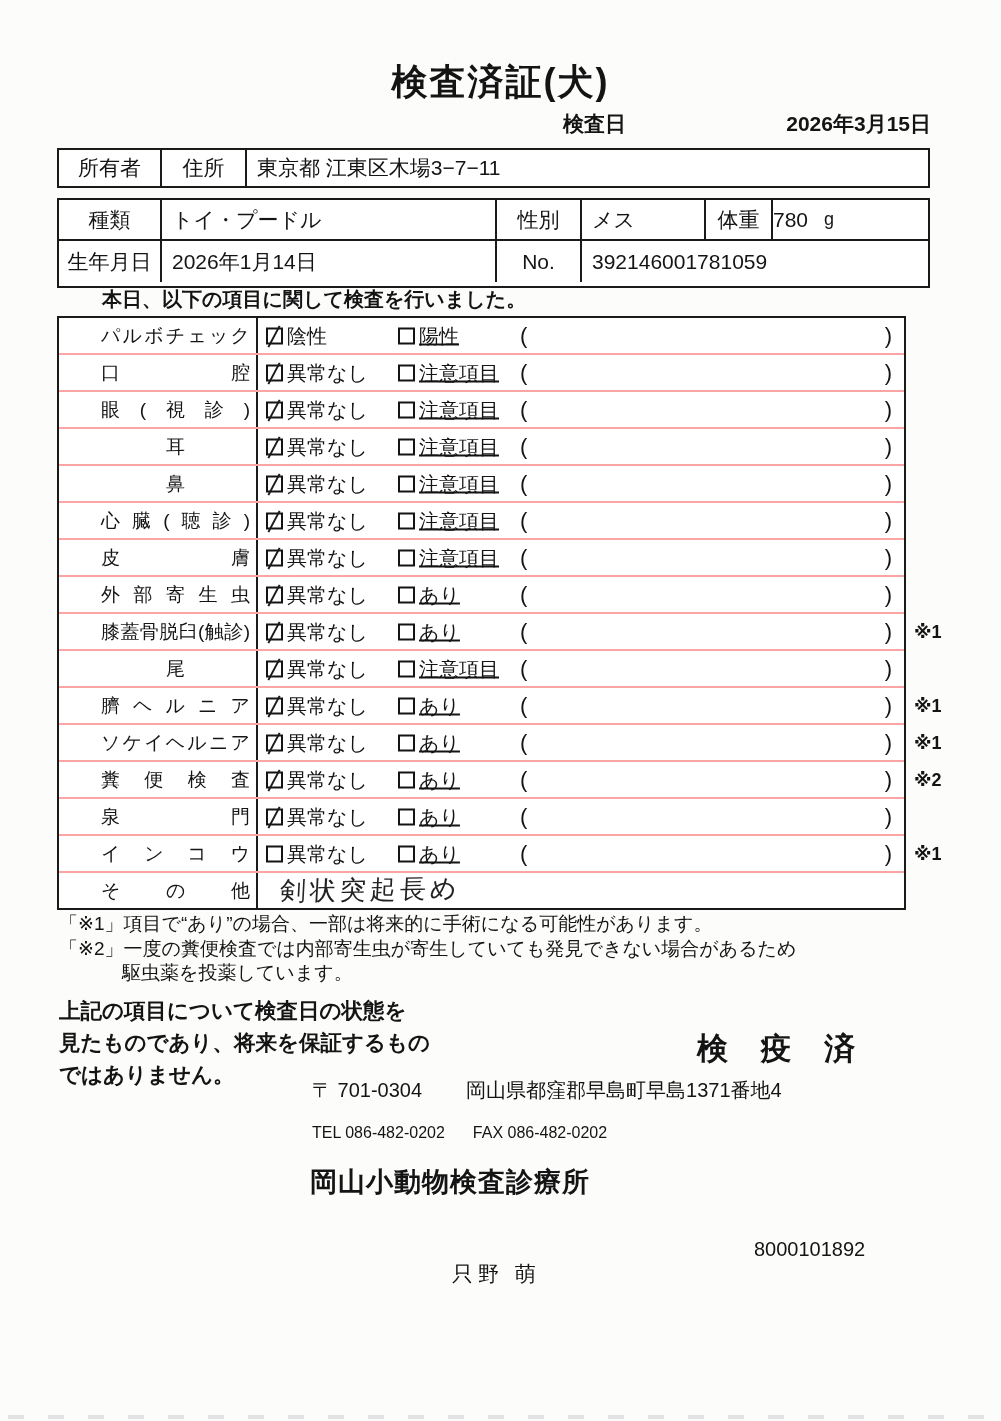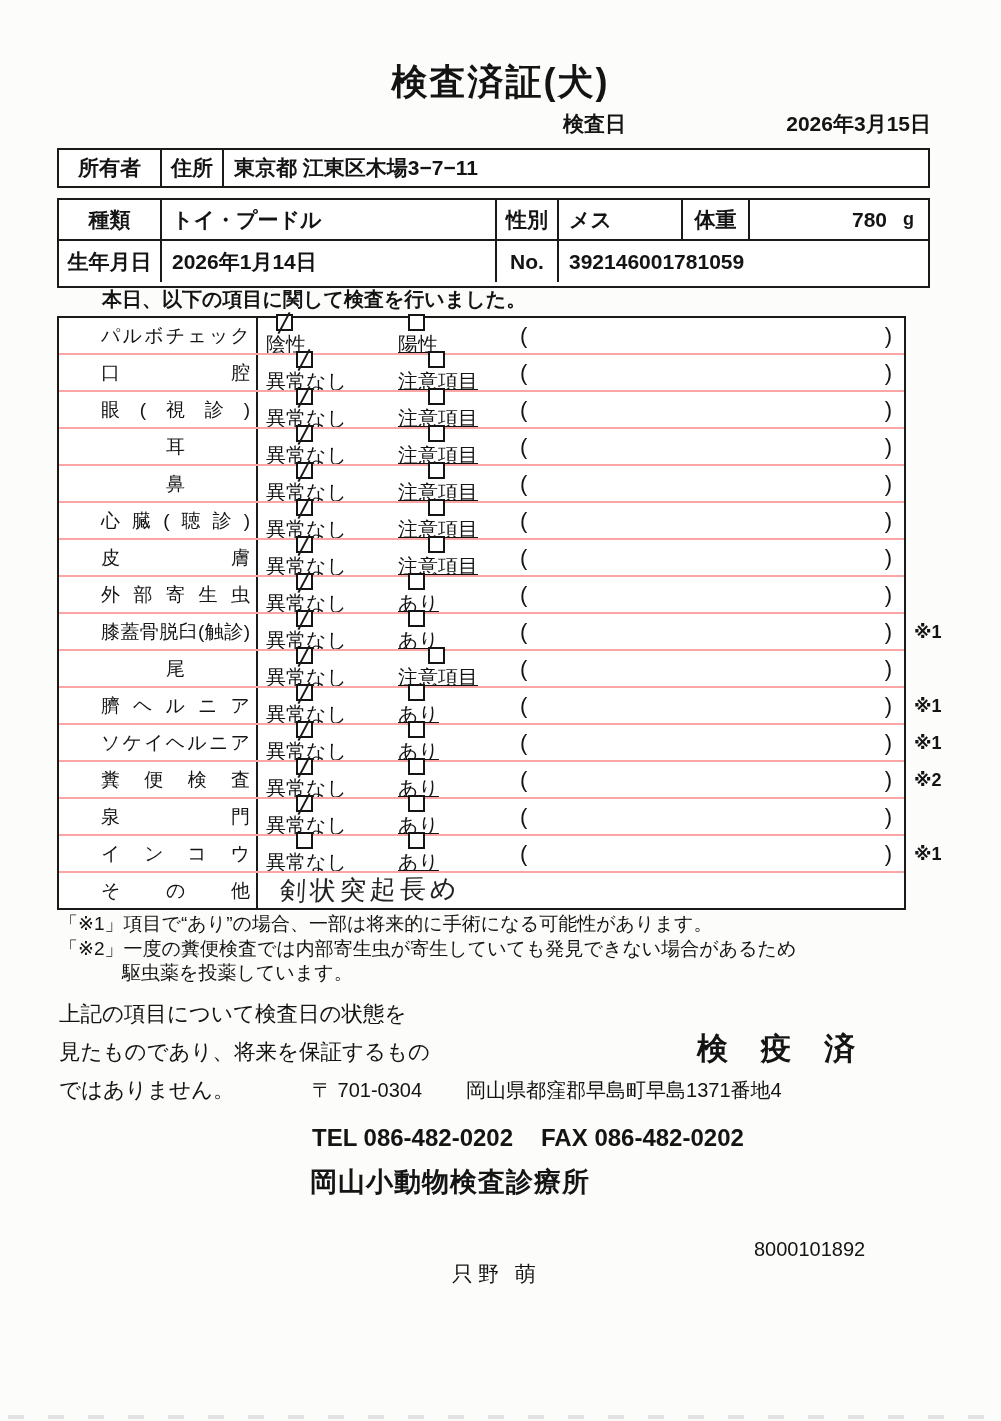--- a/index.html
+++ b/index.html
@@ -13,79 +13,79 @@
   
   .title { top:58px; left:0; width:100%; text-align:center;
            font-size:36px; font-weight:700; letter-spacing:2px; }
   .exam-row { top:110px; left:563px; width:368px; display:flex;
               justify-content:space-between; font-size:21px; font-weight:600; }
 
   
   .tbl { border:2px solid #1a1a1a; box-sizing:border-box; background:#fff; }
   .trow { display:flex; box-sizing:border-box; }
   .tcell { box-sizing:border-box; display:flex; align-items:center;
-           font-size:21px; font-weight:700; white-space:nowrap; }
+           font-size:21px; font-weight:400; white-space:nowrap; }
   .tcell.lab { justify-content:center; }
   .tcell.val { padding-left:10px; }
   .brd { border-right:2px solid #1a1a1a; }
   .owner-table { top:148px; left:57px; width:873px; height:40px; }
   .owner-table .trow { height:100%; }
   .pet-table { top:198px; left:57px; width:873px; height:90px; }
   .pet-table .trow { height:41px; }
   .pet-table .trow.first { border-bottom:2px solid #1a1a1a; }
-  .w103{width:103px;} .w335{width:335px;} .w85{width:62px;}
+  .w103{width:103px;} .w335{width:335px;} .w85{width:85px;}
   .w100{width:124px;} .w67{width:67px;} .wrest{flex:1;}
-  .weight-cell { justify-content:flex-end; padding-right:14px; }
+  .weight-cell { justify-content:flex-start; padding-right:14px; }
   .weight-cell .unit { font-size:18px; margin-left:16px; }
 
   .intro { top:286px; left:59px; font-size:20px; font-weight:600;margin-left:43px; }
 
   
   .check-table { top:316px; left:57px; width:849px; border:2px solid #1a1a1a;
                  box-sizing:border-box; background:#fff; }
   .check-row { display:flex; height:35px; position:relative; }
   .check-row + .check-row { border-top:2px solid #fca5a5; }
   .item-cell { width:163px; border-right:2px solid #1a1a1a; box-sizing:border-box;
                display:flex; align-items:center; padding:12px 6px;margin-left:36px; }
   .item-label { width:100%; font-size:19px; font-weight:500; line-height:1; }
   .item-label.justify { text-align:justify; text-align-last:justify;
                         text-justify:inter-character; }
   .item-label.center { text-align:center; }
   .content-cell { flex:1; position:relative; }
   .opt { position:absolute; top:50%; transform:translateY(-50%);
          display:inline-flex; align-items:center; font-size:20px; font-weight:500;
-         white-space:nowrap;flex-direction:column; }
+         white-space:nowrap; }
   .opt1 { left:8px; } .opt2 { left:140px;text-decoration:underline; }
   .cb { width:13px; height:13px; border:2px solid #141414; display:inline-block;
         margin-right:4px; position:relative; background:#fff; }
   .cb.checked::after { content:""; position:absolute; left:5px; top:-5px;
         width:2px; height:24px; background:#1a1a1a; transform:rotate(28deg); }
   .paren { position:absolute; top:50%; transform:translateY(-50%);
            font-size:22px; font-weight:500; }
   .paren.open { left:262px; } .paren.close { right:12px; }
   .row-note { position:absolute; left:calc(100% + 10px); top:50%;
               transform:translateY(-50%); font-size:18px; font-weight:600;
               white-space:nowrap; }
   .hand { position:absolute; left:22px; top:48%; transform:translateY(-50%) rotate(-1deg) skewX(-4deg);
           font-size:26px; font-weight:400; letter-spacing:4px; color:#232323;
           white-space:nowrap; }
 
   
   .fn { font-size:19px; font-weight:500; }
   .fn1 { top:911px; left:59px; }
   .fn2 { top:936px; left:59px; }
   .fn2b { top:960px; left:122px; }
-  .statement { top:995px; left:59px; font-size:21.5px; font-weight:400;
-               line-height:38px; white-space:pre-line; }
+  .statement { top:995px; left:59px; font-size:21.5px; font-weight:700;
+               line-height:32px; white-space:pre-line; }
   .stamp { top:1028px; left:697px; font-size:31px; font-weight:700;
            letter-spacing:12px; white-space:nowrap; }
 
   
   .postal { top:1077px; left:312px; display:flex; gap:44px; font-size:20px; font-weight:500; }
-  .telfax { top:1124px; left:312px; display:flex; gap:28px; font-size:24px; font-weight:700; }
+  .telfax { top:1124px; left:312px; display:flex; gap:28px; font-size:16px; font-weight:400; }
   .clinic-name { top:1164px; left:310px; font-size:27px; font-weight:700; letter-spacing:1px; }
   .vet-name { top:1260px; left:452px; font-size:21px; font-weight:500; letter-spacing:5px; }
   .serial { top:1238px; left:754px; font-size:20px; font-weight:500; }
 
   .scan-edge { bottom:2px; left:8px; right:8px; height:4px; opacity:.5;
     background:repeating-linear-gradient(90deg,#c9c9cc 0 16px,transparent 16px 40px); }
 </style>
 </head>
 <body>
 

